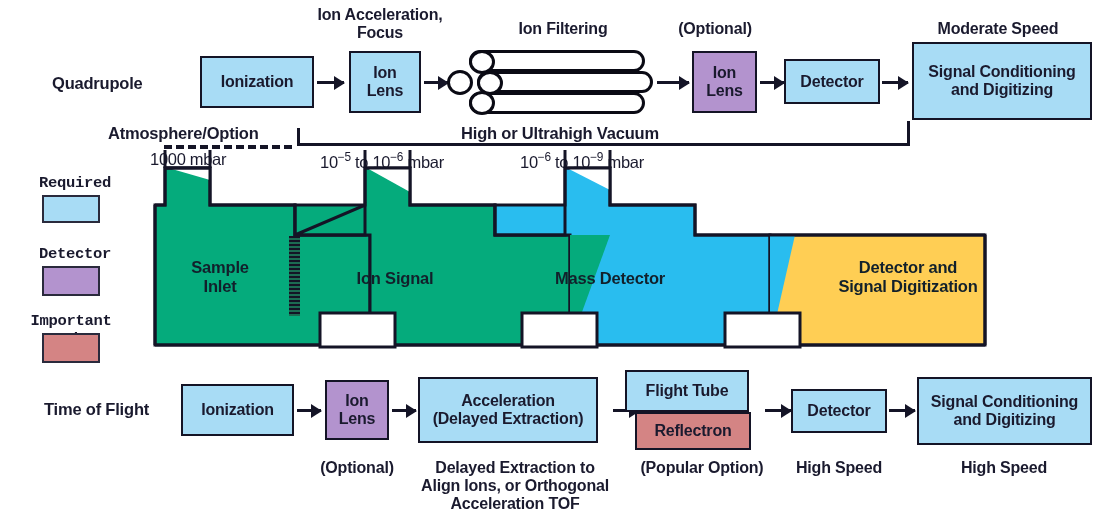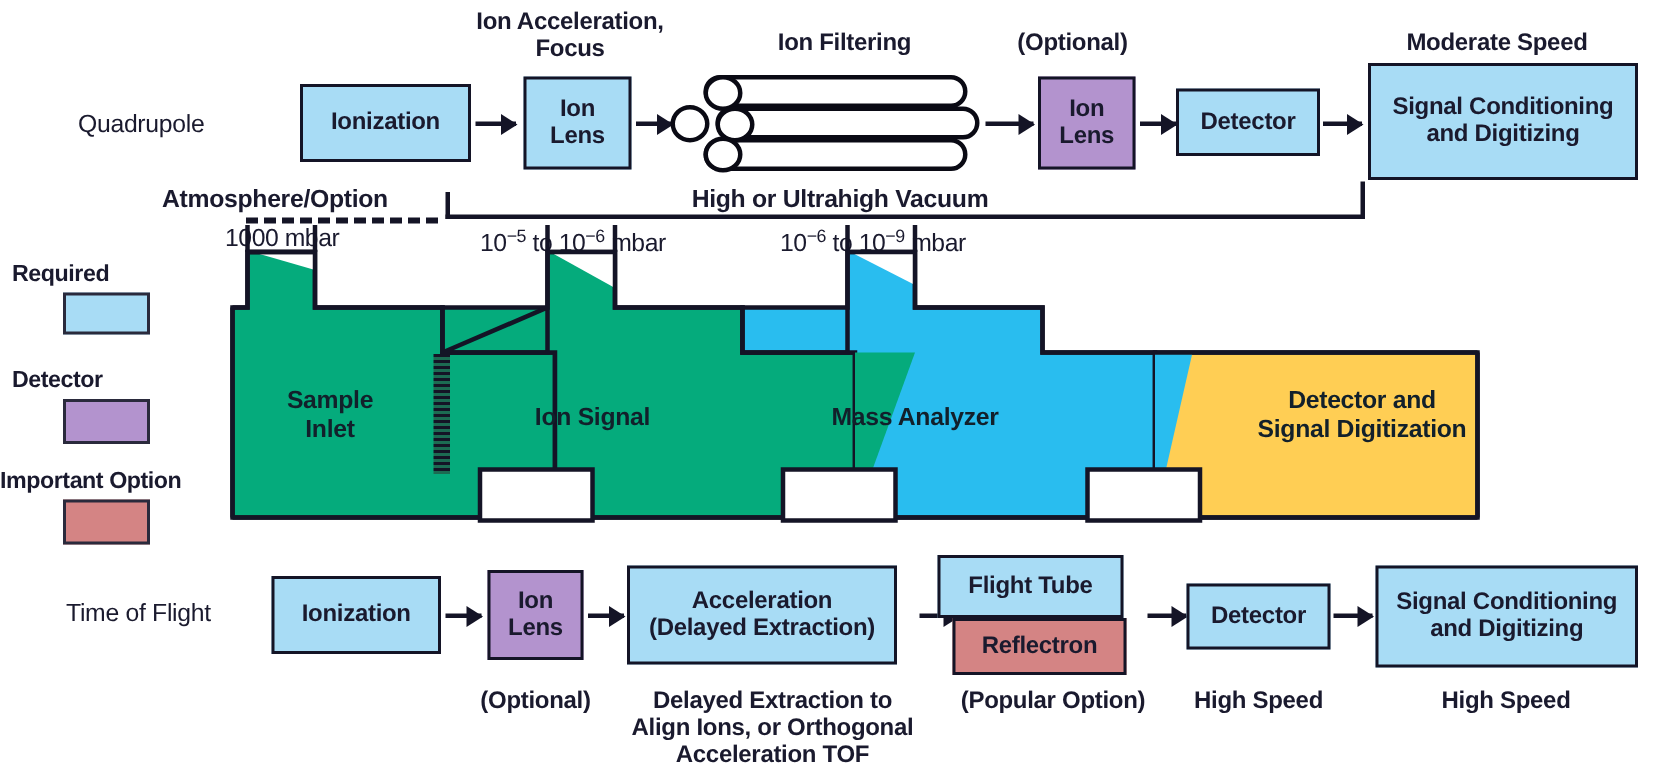--- a/index.html
+++ b/index.html
@@ -8,38 +8,38 @@
   
   .box{position:absolute;box-sizing:border-box;border:2.5px solid #141426;
        display:flex;align-items:center;justify-content:center;text-align:center;
        font-weight:bold;line-height:1.12;letter-spacing:-0.2px;}
   .req{background:#a8dcf5;}
   .opt{background:#b393ce;}
   .imp{background:#d48484;}
   
   .lbl{position:absolute;font-weight:bold;text-align:center;line-height:1.14;
        letter-spacing:-0.2px;white-space:pre-line;}
-  .rowlbl{position:absolute;font-weight:normal;letter-spacing:-0.2px;}
+  .rowlbl{position:absolute;font-weight:bold;letter-spacing:-0.2px;}
   
   .arrow{position:absolute;height:3px;background:#141426;}
   .arrow::after{content:"";position:absolute;right:-1px;top:-5.5px;
        border-left:11px solid #141426;border-top:7px solid transparent;
        border-bottom:7px solid transparent;}
   
   .quad{position:absolute;}
   .rod{position:absolute;box-sizing:border-box;border:3px solid #0a0a14;
        background:#fff;border-radius:40px;}
   .cap{position:absolute;box-sizing:border-box;border:3px solid #0a0a14;
        background:#fff;border-radius:50%;}
   
   .vline{position:absolute;background:#141426;}
   .dash{position:absolute;height:0;border-top:4px dashed #141426;}
   
   .lgbox{position:absolute;box-sizing:border-box;border:2.5px solid #2a2a3c;}
-  .lgtxt{position:absolute;font-weight:bold;text-align:left;letter-spacing:-0.3px;}
+  .lgtxt{position:absolute;font-weight:bold;text-align:center;letter-spacing:-0.3px;font-family:Liberation Mono, monospace;}
   
   #funnel{position:absolute;left:0;top:150;}
   .fnlabel{position:absolute;font-weight:bold;text-align:center;
            line-height:1.15;letter-spacing:-0.2px;color:#12202b;}
   .pres{position:absolute;font-weight:normal;text-align:left;letter-spacing:-0.3px;}
   .pres sup{font-size:0.72em;}
 </style>
 </head>
 <body>
 
@@ -132,21 +132,21 @@
     <rect x="287" y="212" width="0" height="0" fill="none"></rect>
   </g>
 </svg>
 
 <div style="position:absolute;left:289px;top:236px;width:11px;height:80px;
             background:repeating-linear-gradient(to bottom,#141426 0 2px,#1c6b52 2px 4px);"></div>
 
 <div class="fnlabel" style="left:160px;top:258px;width:120px;font-size:16.5px;white-space:pre-line;">Sample
 Inlet</div>
 <div class="fnlabel" style="left:300px;top:269px;width:190px;font-size:16.5px;">Ion Signal</div>
-<div class="fnlabel" style="left:515px;top:269px;width:190px;font-size:16.5px;">Mass Analyzer</div>
+<div class="fnlabel" style="left:515px;top:269px;width:190px;font-size:16.5px;">Mass Detector</div>
 <div class="fnlabel" style="left:800px;top:258px;width:216px;font-size:16.5px;white-space:pre-line;">Detector and
 Signal Digitization</div>
 
 <div class="rowlbl" style="left:44px;top:400px;font-size:16.5px;">Time of Flight</div>
 
 <div class="box req" style="left:181px;top:384px;width:113px;height:52px;font-size:16px;">Ionization</div>
 <div class="arrow" style="left:297px;top:409px;width:24px;"></div>
 <div class="box opt" style="left:325px;top:380px;width:64px;height:60px;font-size:16px;white-space:pre-line;">Ion
 Lens</div>
 <div class="arrow" style="left:392px;top:409px;width:24px;"></div>

